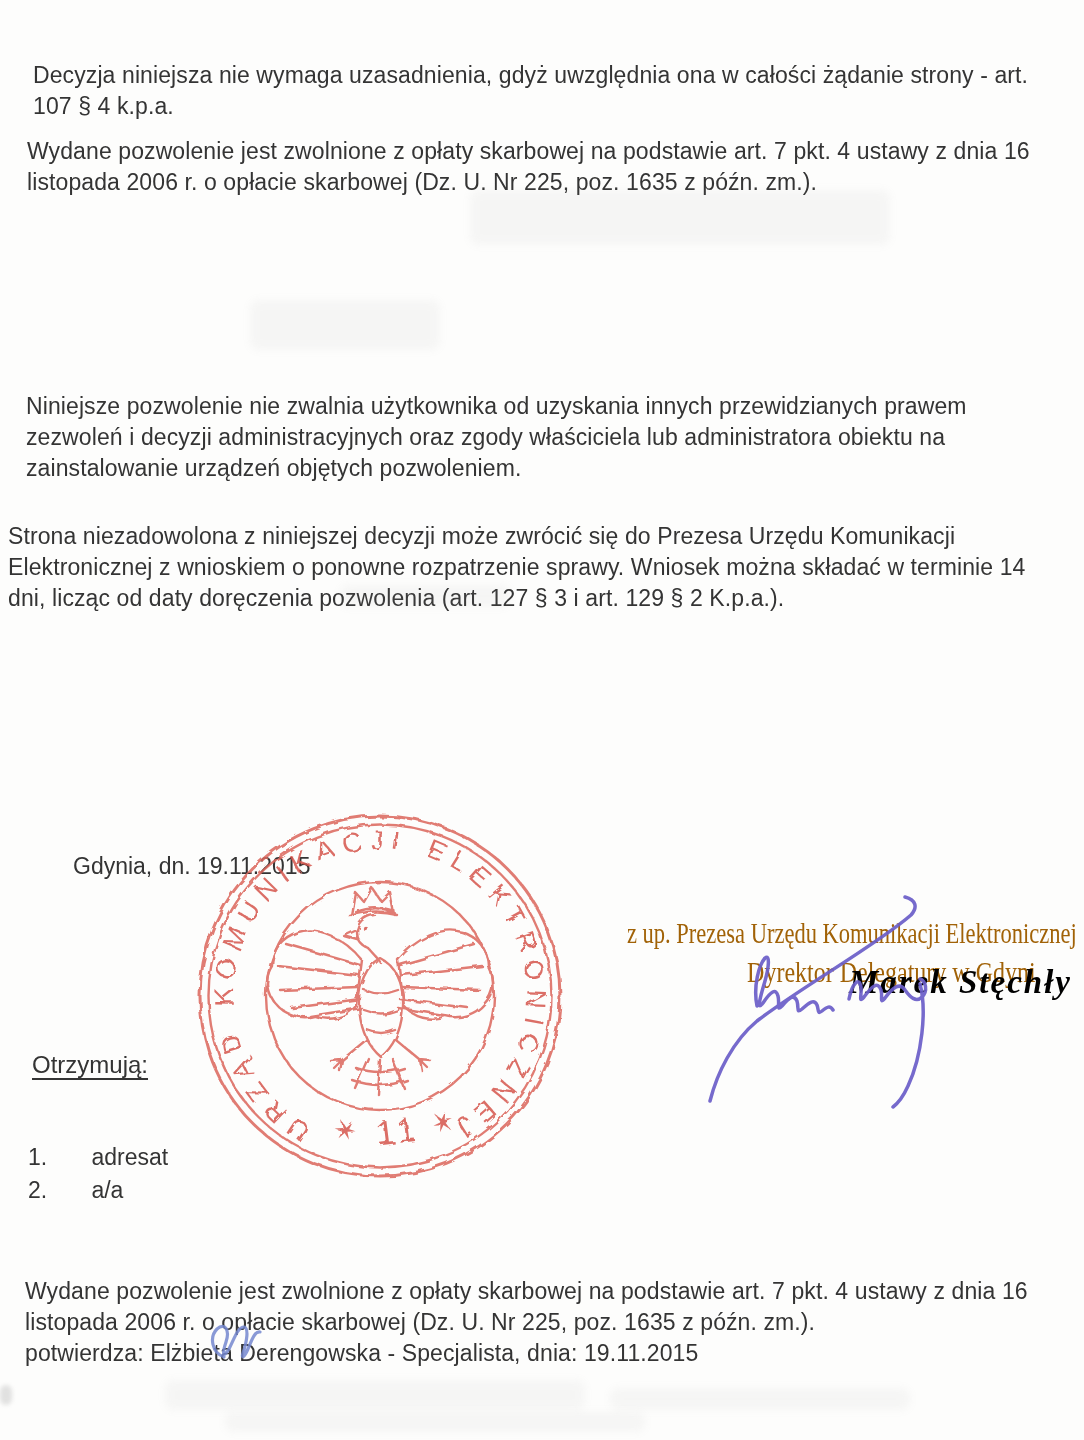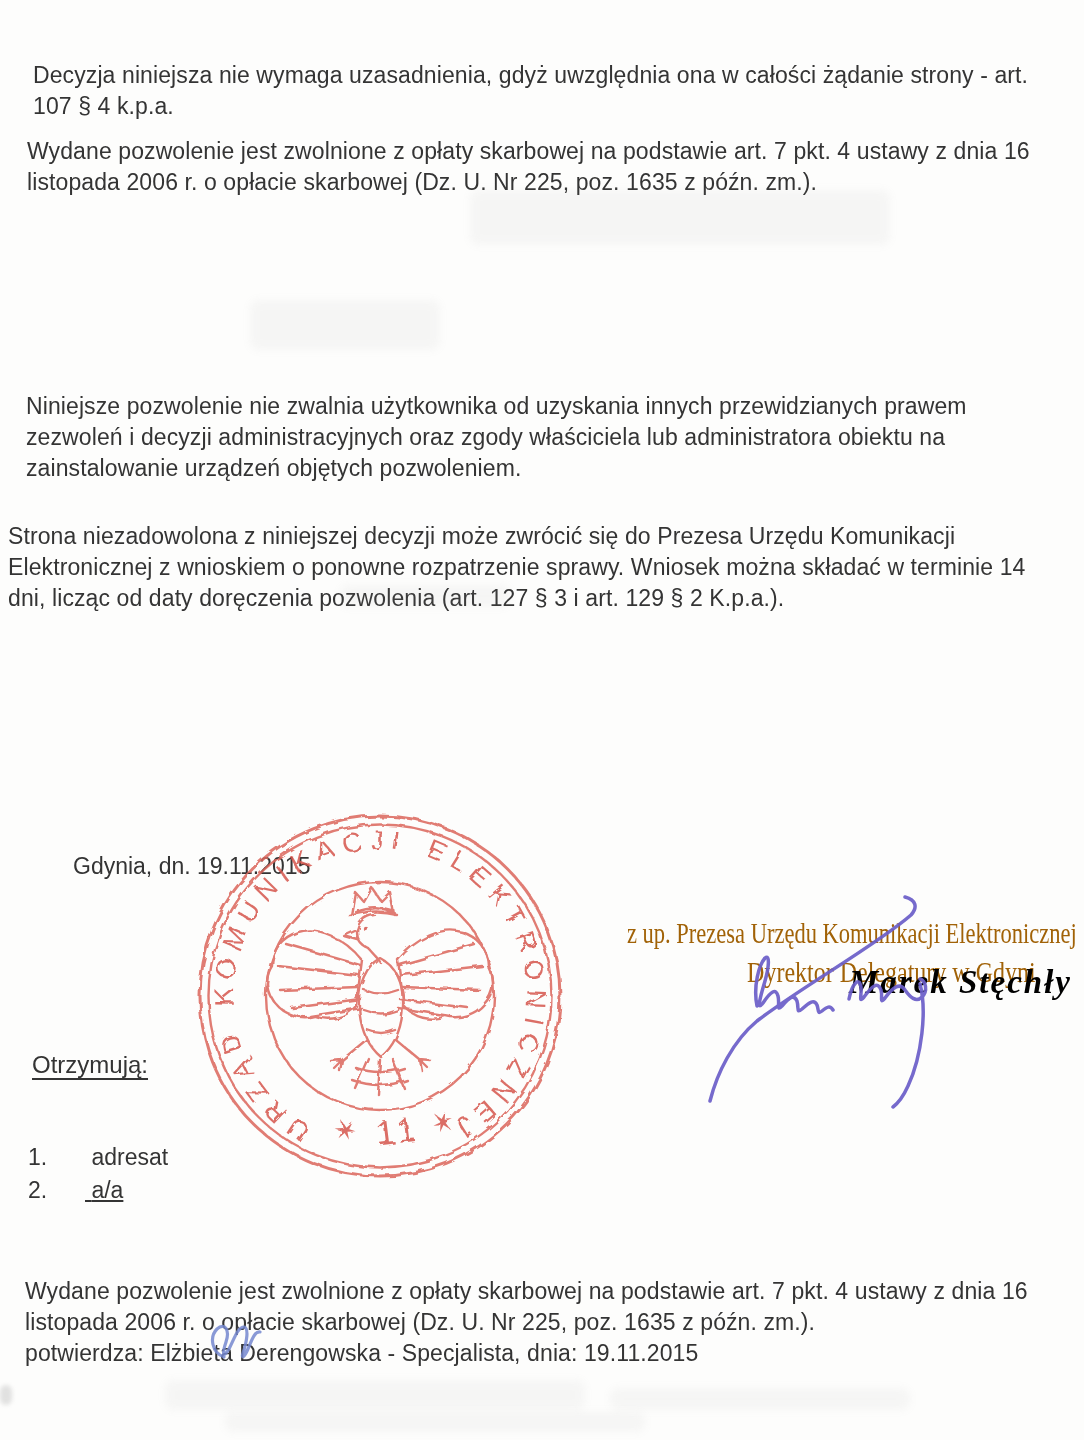--- a/index.html
+++ b/index.html
@@ -118,21 +118,21 @@
       <path d="M849,999 C852,984 859,976 861,987 C862,995 858,1004 864,997 C872,986 878,981 881,990 C883,997 879,1005 885,998 C893,987 900,982 905,990 C910,997 916,1003 922,997 C928,991 926,981 920,979"></path>
       <path d="M920,984 C927,1010 922,1056 908,1086 C903,1097 897,1104 893,1107"></path>
     </g>
   </svg>
 
   <div class="recip-head">Otrzymują:</div>
   <div class="recip-row" style="top:1124px;">
     <span class="num">1.</span>
     <span class="label">adresat</span>
   </div>
-  <div class="recip-row" style="top:1157px;text-decoration:underline;">
+  <div class="recip-row" style="top:1157px;">
     <span class="num">2.</span>
     <span class="label">a/a</span>
   </div>
 
   <p class="txt" style="left:25px; top:1253px;">Wydane pozwolenie jest zwolnione z opłaty skarbowej na podstawie art. 7 pkt. 4 ustawy z dnia 16
 listopada 2006 r. o opłacie skarbowej (Dz. U. Nr 225, poz. 1635 z późn. zm.).
 potwierdza: Elżbieta Derengowska - Specjalista, dnia: 19.11.2015</p>
 
   <svg class="ink-svg" style="left:205px; top:1318px;" width="62" height="46" viewBox="205 1318 62 46">
     <path d="M224,1357 C212,1353 209,1337 217,1329 C225,1322 230,1330 226,1342 C222,1354 223,1359 229,1349 C235,1337 238,1327 244,1327 C249,1328 247,1341 243,1353 C241,1359 244,1358 248,1349 C252,1339 255,1331 260,1332" fill="none" stroke="#7487cf" stroke-width="3.2" opacity="0.85" stroke-linecap="round"></path>

